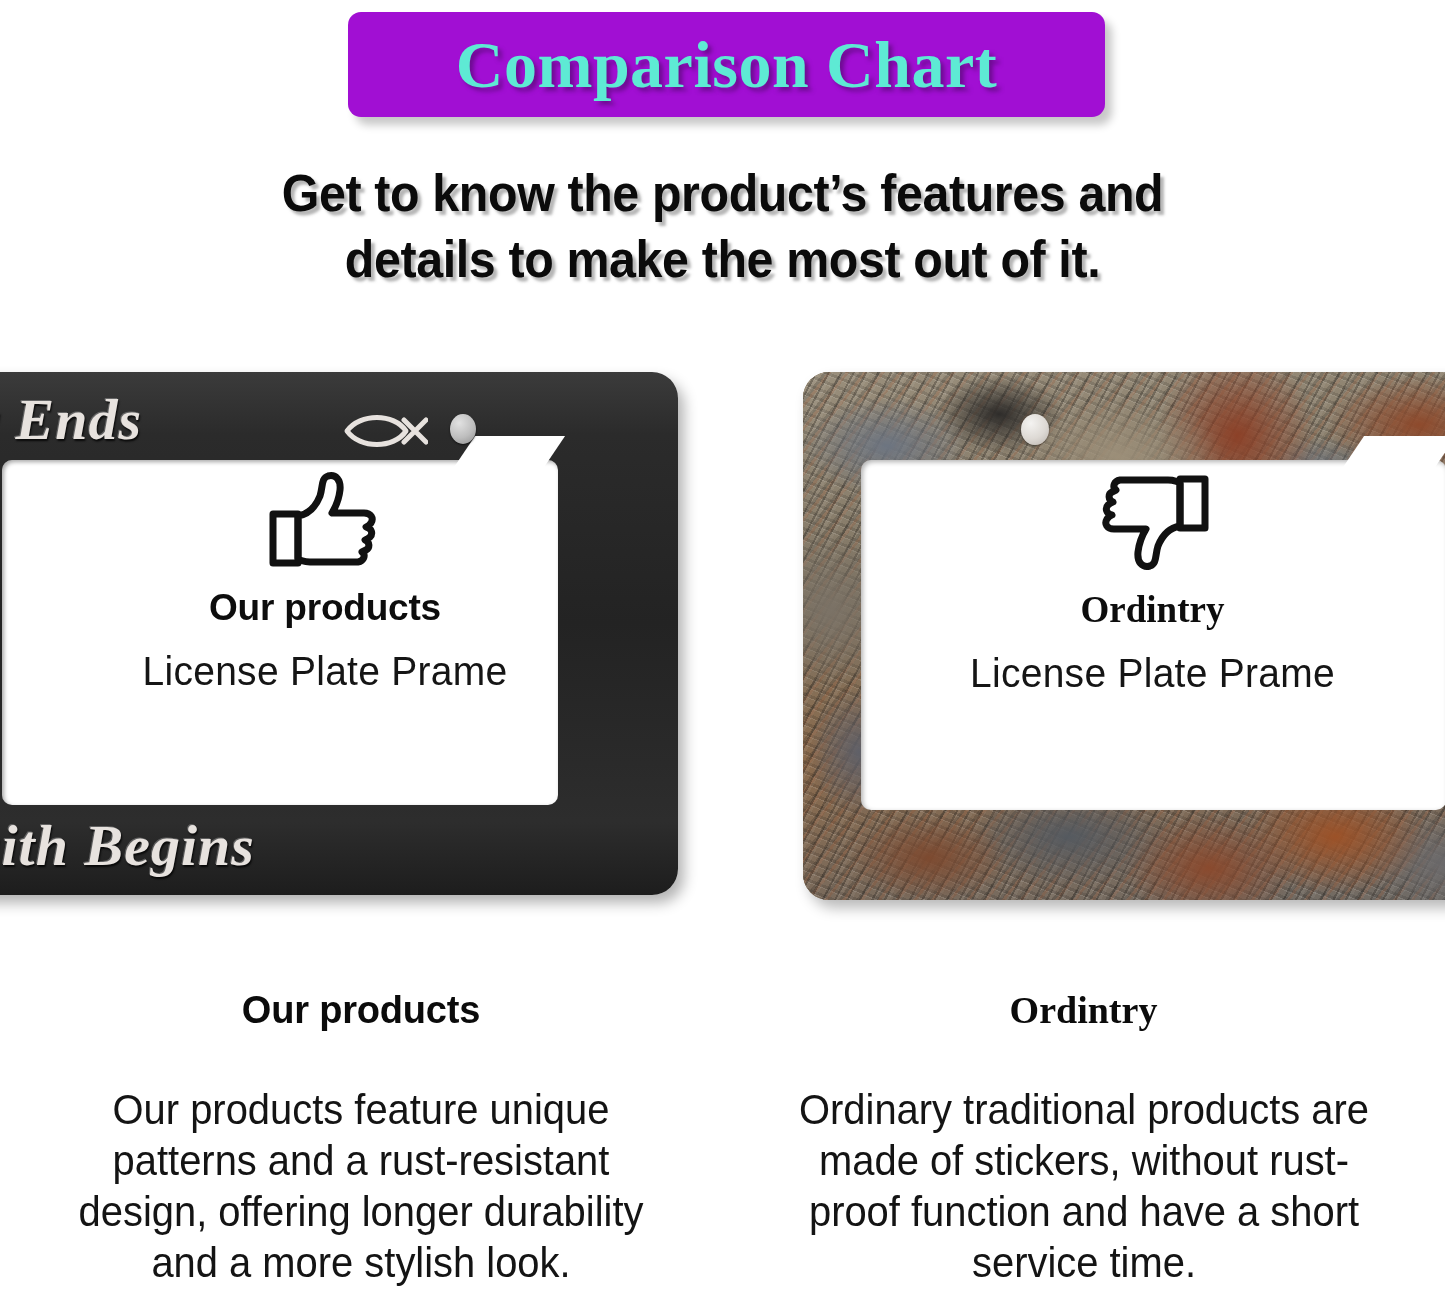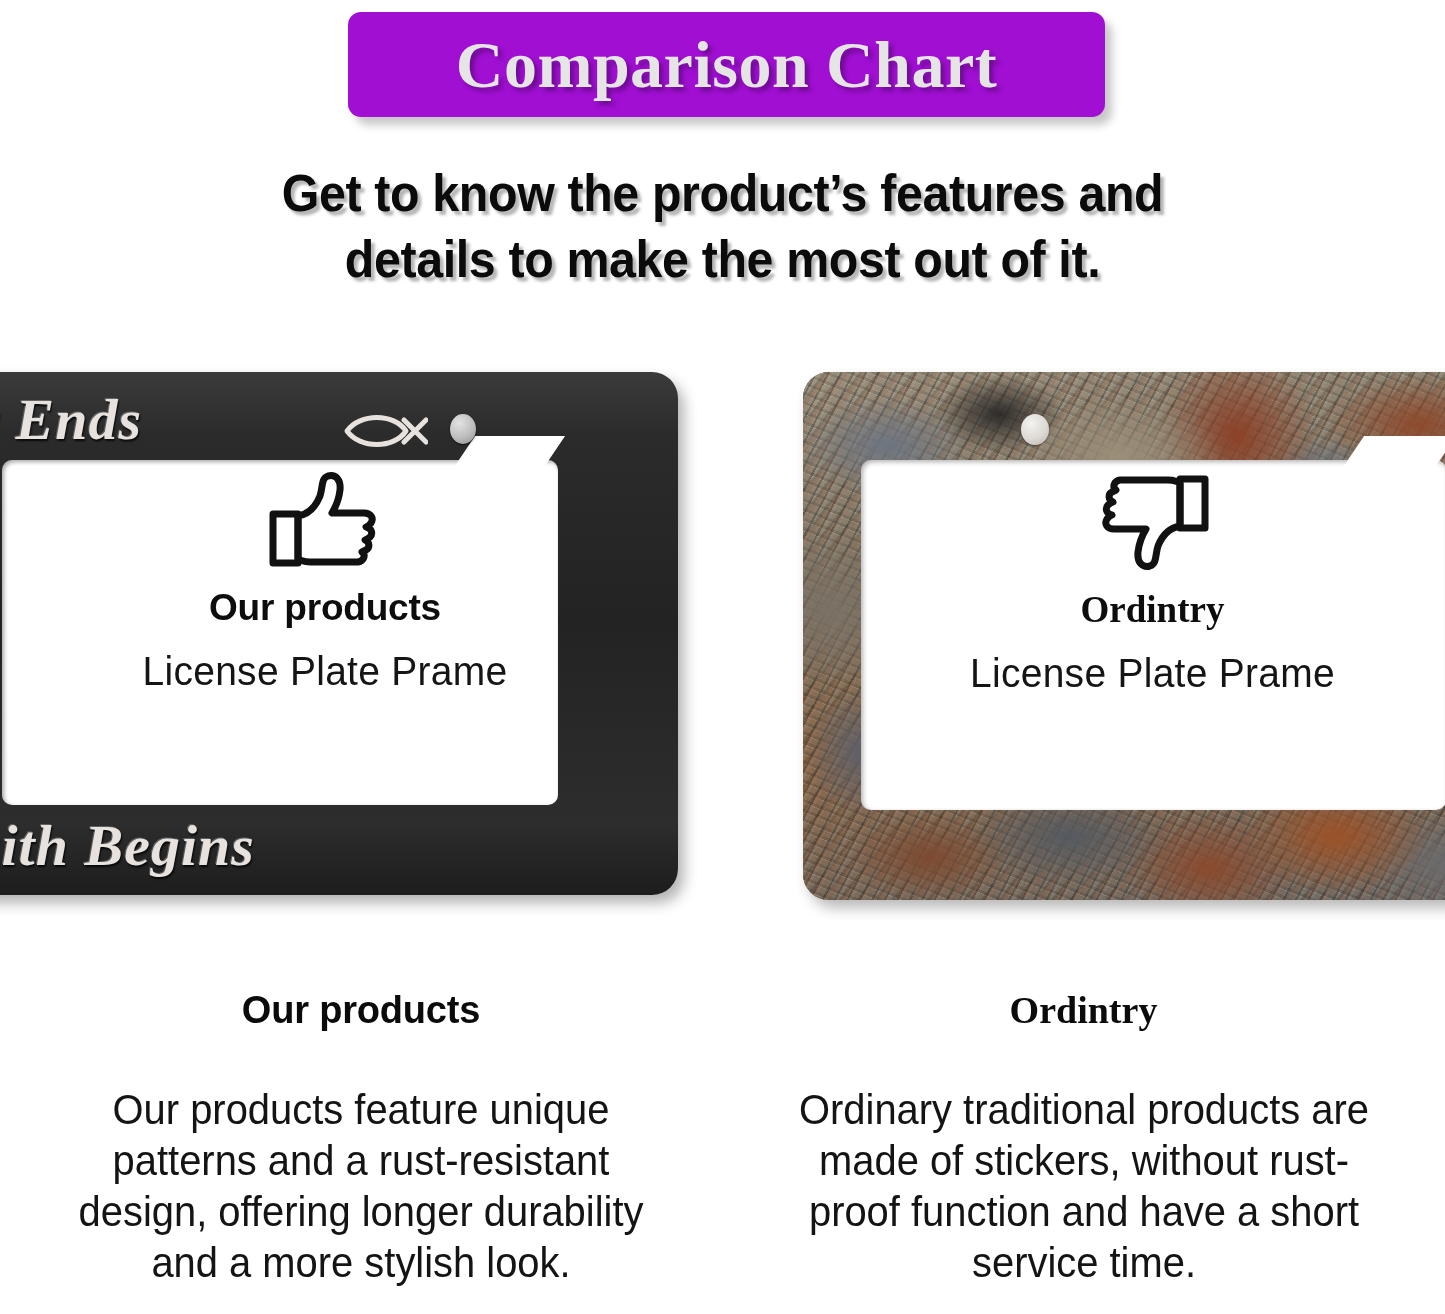--- a/index.html
+++ b/index.html
@@ -32,21 +32,21 @@
     box-shadow: 7px 8px 9px rgba(0,0,0,0.22);
     display: flex;
     align-items: center;
     justify-content: center;
     box-sizing: border-box;
   }
   #title-text {
     font-family: "Liberation Serif", "DejaVu Serif", serif;
     font-weight: bold;
     font-size: 66px;
-    color: #e5e5e5;
+    color: #5eead4;
     letter-spacing: 0.5px;
     line-height: 1;
     text-shadow: 4px 4px 4px rgba(70,10,95,0.55);
     white-space: nowrap;
   }
 
   
   #subtitle {
     position: absolute;
     left: 120px;

